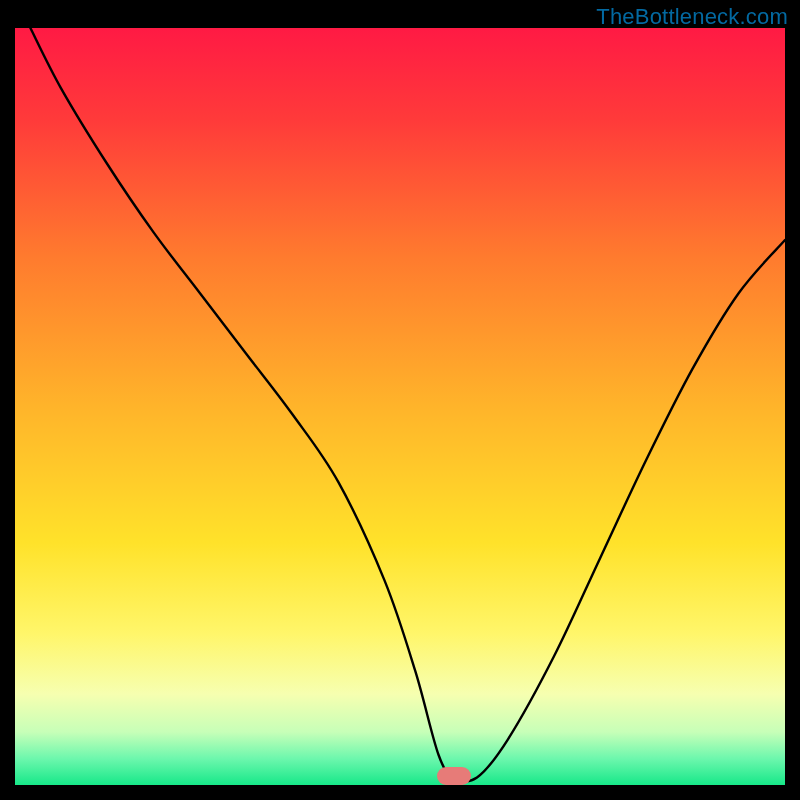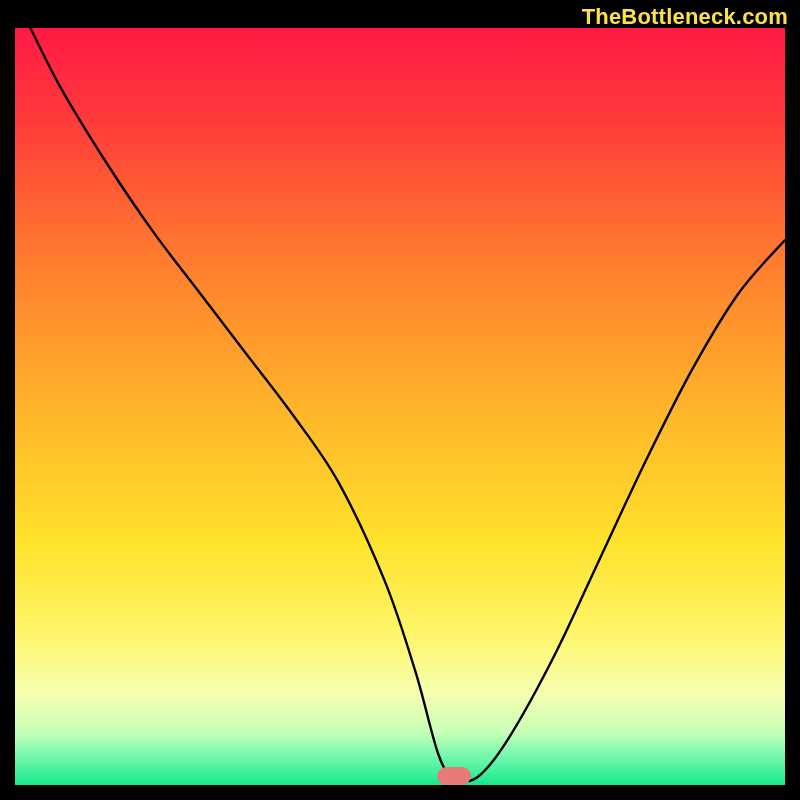--- a/index.html
+++ b/index.html
@@ -14,23 +14,23 @@
   .frame {
     position: relative;
     width: 800px;
     height: 800px;
     background: #000;
   }
   .watermark {
     position: absolute;
     top: 4px;
     right: 12px;
-    color: #fde047;
+    color: #0369a1;
     font-size: 22px;
-    font-weight: 700;
+    font-weight: 400;
     letter-spacing: 0.2px;
     z-index: 10;
   }
   .plot-area {
     position: absolute;
     left: 15px;
     top: 28px;
     width: 770px;
     height: 757px;
     overflow: hidden;

